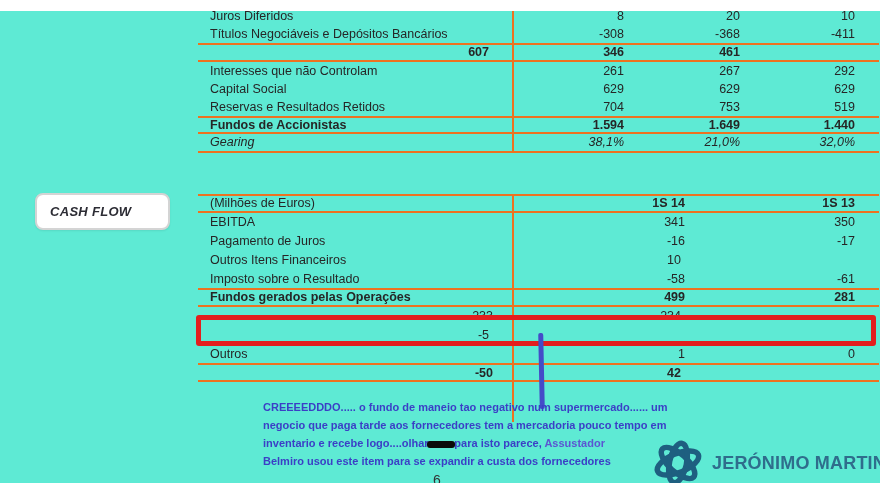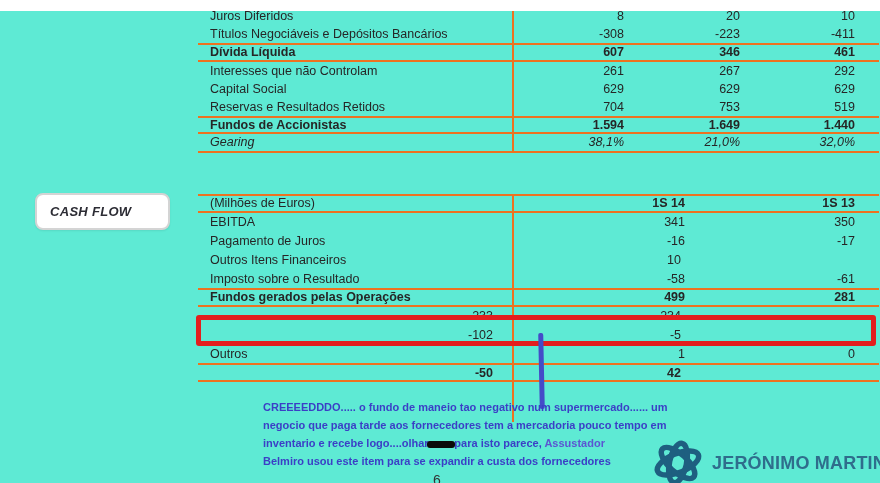--- a/index.html
+++ b/index.html
@@ -67,25 +67,24 @@
     <div class="vline"></div>
     <div class="row">
       <div class="lab">Juros Diferidos</div>
       <div class="num">8</div>
       <div class="num">20</div>
       <div class="num">10</div>
     </div>
     <div class="row">
       <div class="lab">Títulos Negociáveis e Depósitos Bancários</div>
       <div class="num">-308</div>
-      <div class="num">-223</div>
+      <div class="num">-368</div>
       <div class="num">-411</div>
     </div>
     <div class="row bold bt bb">
-      <div class="lab">Dívida Líquida</div>
       <div class="num">607</div>
       <div class="num">346</div>
       <div class="num">461</div>
     </div>
     <div class="row">
       <div class="lab">Interesses que não Controlam</div>
       <div class="num">261</div>
       <div class="num">267</div>
       <div class="num">292</div>
     </div>
@@ -148,21 +147,20 @@
     <div class="row bold bt bb">
       <div class="lab">Fundos gerados pelas Operações</div>
       <div class="num c1">499</div>
       <div class="num">281</div>
     </div>
     <div class="row">
       <div class="num c1">-233</div>
       <div class="num">-234</div>
     </div>
     <div class="row">
-      <div class="num c1">-102</div>
       <div class="num">-5</div>
     </div>
     <div class="row">
       <div class="lab">Outros</div>
       <div class="num c1">1</div>
       <div class="num">0</div>
     </div>
     <div class="row bold bt bb">
       <div class="num c1">-50</div>
       <div class="num">42</div>

